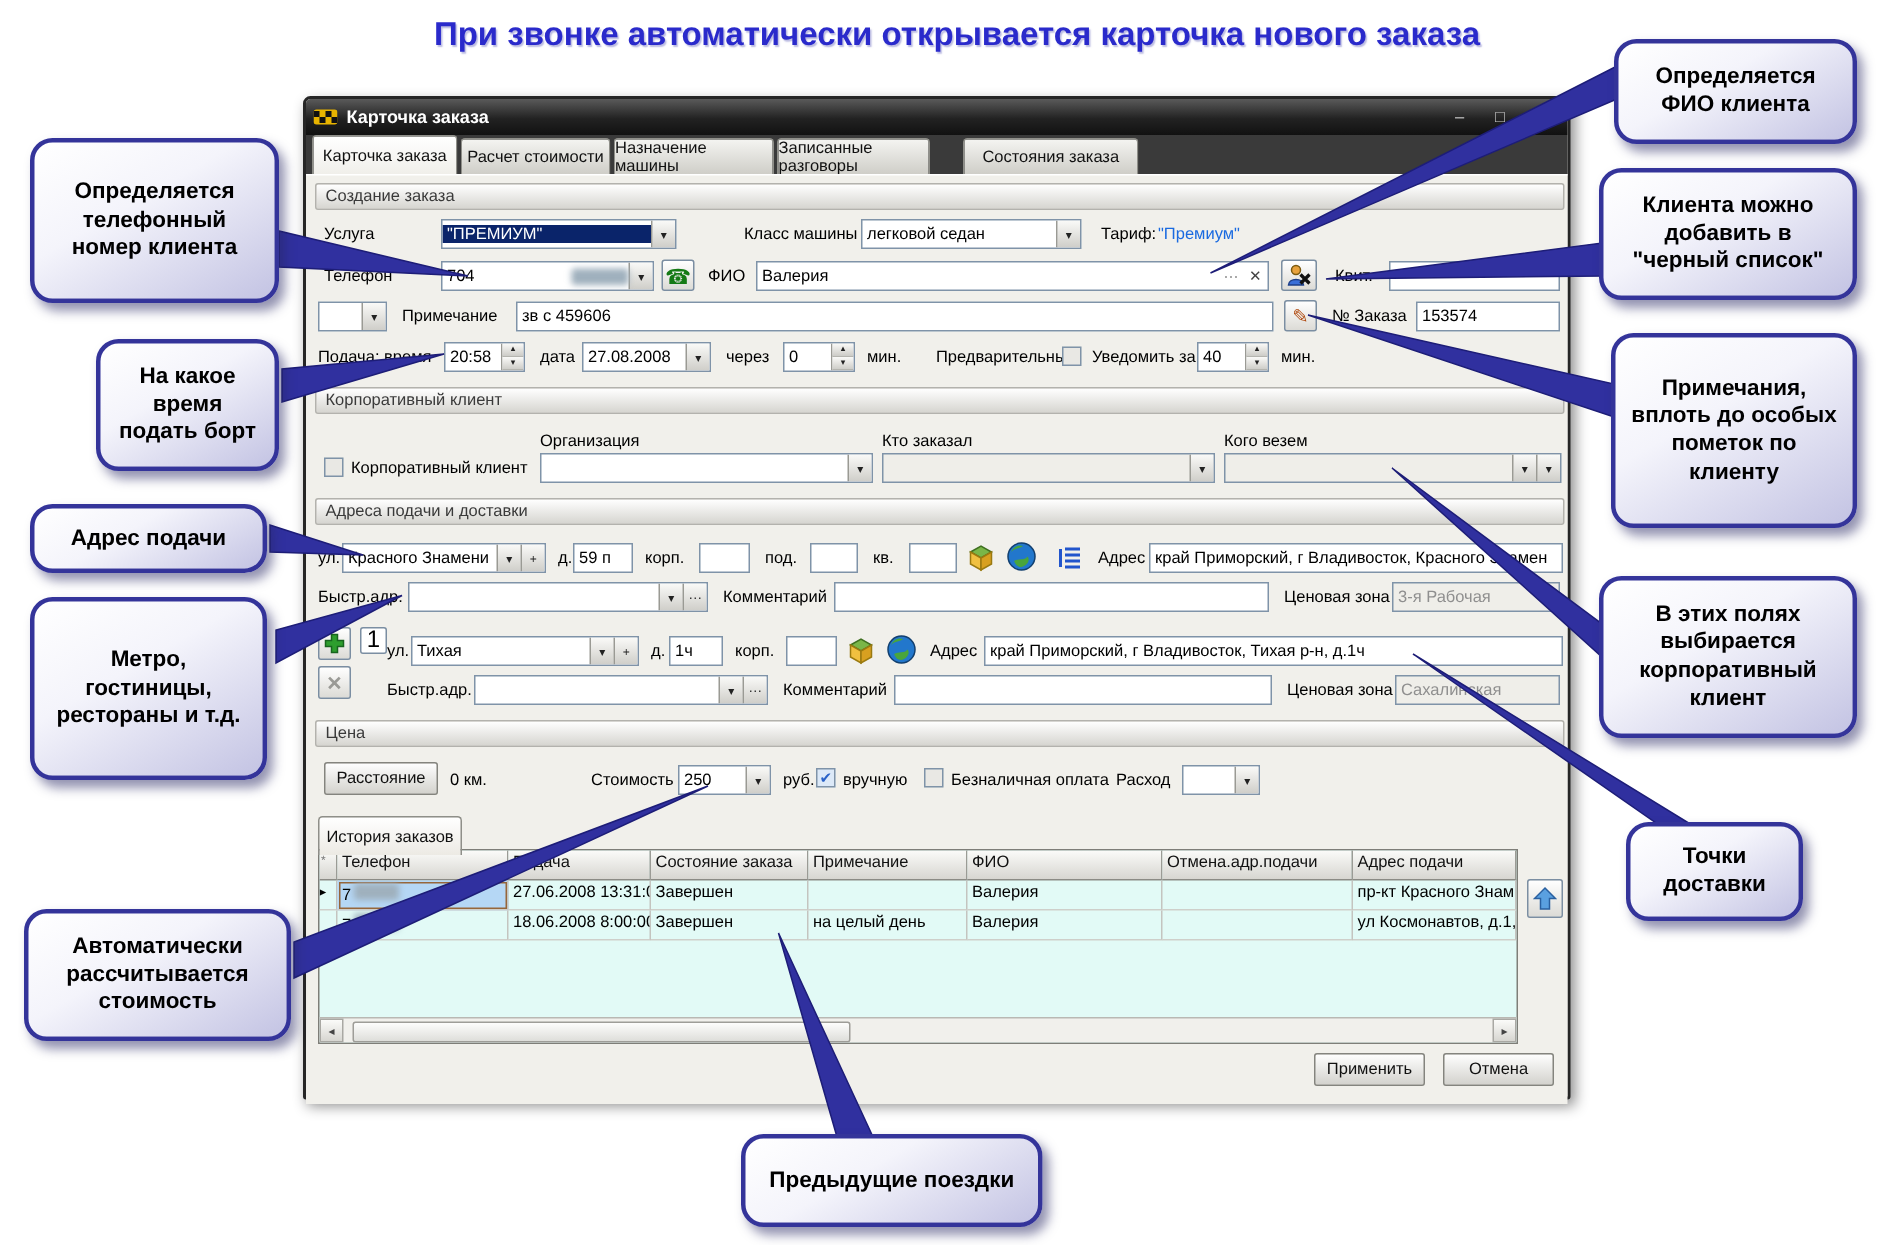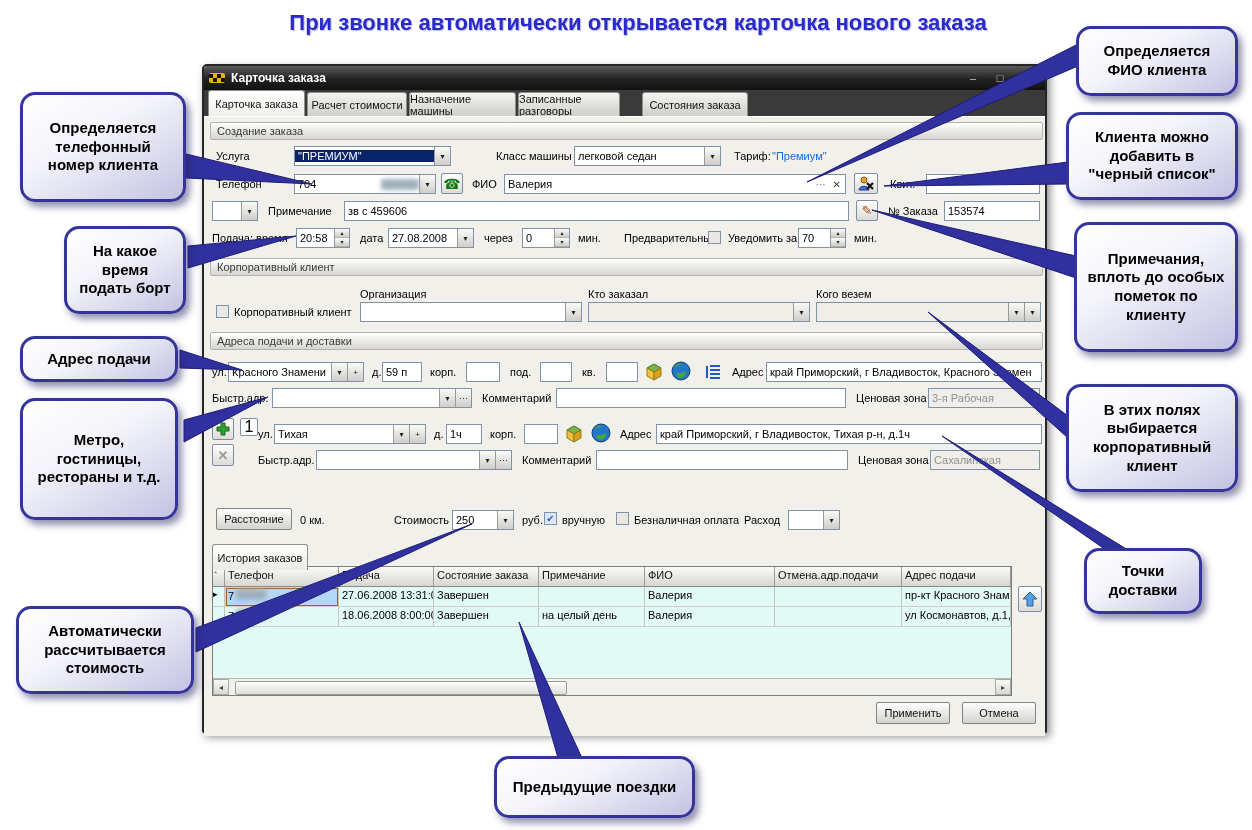--- a/index.html
+++ b/index.html
@@ -64,21 +64,21 @@
     <span class="ttl">Карточка заказа</span>
     <div class="wbtn" style="left:757px">–</div>
     <div class="wbtn" style="left:784px">□</div>
     <div class="wbtn" style="left:811px;font-weight:bold">✕</div>
   </div>
   <div class="tabstrip">
     <div class="tab active" style="left:4px;width:97px">Карточка заказа</div>
     <div class="tab" style="left:103px;width:100px">Расчет стоимости</div>
     <div class="tab" style="left:205px;width:107px">Назначение машины</div>
     <div class="tab" style="left:314px;width:102px">Записанные разговоры</div>
-    <div class="tab" style="left:438px;width:106px">Состояния заказа</div>
+    <div class="tab" style="left:438px;width:117px">Состояния заказа</div>
   </div>
   <div class="content"></div>
 
   <div class="shdr" style="left:6px;top:56px;width:833px">Создание заказа</div>
 
   <div class="lbl" style="left:12px;top:84px">Услуга</div>
   <div class="inp" style="left:90px;top:80px;width:157px">
     <span class="tx navy">"ПРЕМИУМ"</span>
     <span class="da">▾</span>
   </div>
@@ -152,21 +152,21 @@
         <span class="spins">
           <span>▴</span>
           <span>▾</span>
         </span>
       </div>
   <div class="lbl" style="left:374px;top:166px">мин.</div>
   <div class="lbl" style="left:420px;top:166px">Предварительный</div>
   <div class="cb" style="left:504px;top:165px;background:#e9e8e4"></div>
   <div class="lbl" style="left:524px;top:166px">Уведомить за</div>
   <div class="inp" style="left:594px;top:162px;width:48px">
-        <span class="tx">70</span>
+        <span class="tx">40</span>
         <span class="spins">
           <span>▴</span>
           <span>▾</span>
         </span>
       </div>
   <div class="lbl" style="left:650px;top:166px">мин.</div>
 
   <div class="shdr" style="left:6px;top:192px;width:833px">Корпоративный клиент</div>
   <div class="cb" style="left:12px;top:239px;background:#e9e8e4"></div>
   <div class="lbl" style="left:30px;top:240px">Корпоративный клиент</div>
@@ -297,20 +297,21 @@
       </div>
   <div class="lbl" style="left:318px;top:388px">Комментарий</div>
   <div class="inp" style="left:392px;top:384px;width:252px">
         <span class="tx"></span>
       </div>
   <div class="lbl" style="left:654px;top:388px">Ценовая зона</div>
   <div class="inp dis" style="left:726px;top:384px;width:110px">
         <span class="tx">Сахалинская</span>
       </div>
 
+  <div class="shdr" style="left:6px;top:414px;width:833px">Цена</div>
   <div class="xbtn" style="left:12px;top:442px;width:76px;height:22px">Расстояние</div>
   <div class="lbl" style="left:96px;top:448px">0 км.</div>
   <div class="lbl" style="left:190px;top:448px">Стоимость</div>
   <div class="inp" style="left:248px;top:444px;width:62px">
         <span class="tx">250</span>
         <span class="da">▾</span>
       </div>
   <div class="lbl" style="left:318px;top:448px">руб.</div>
   <div class="cb" style="left:340px;top:446px;background:#dce9f8">
         <span>✔</span>

